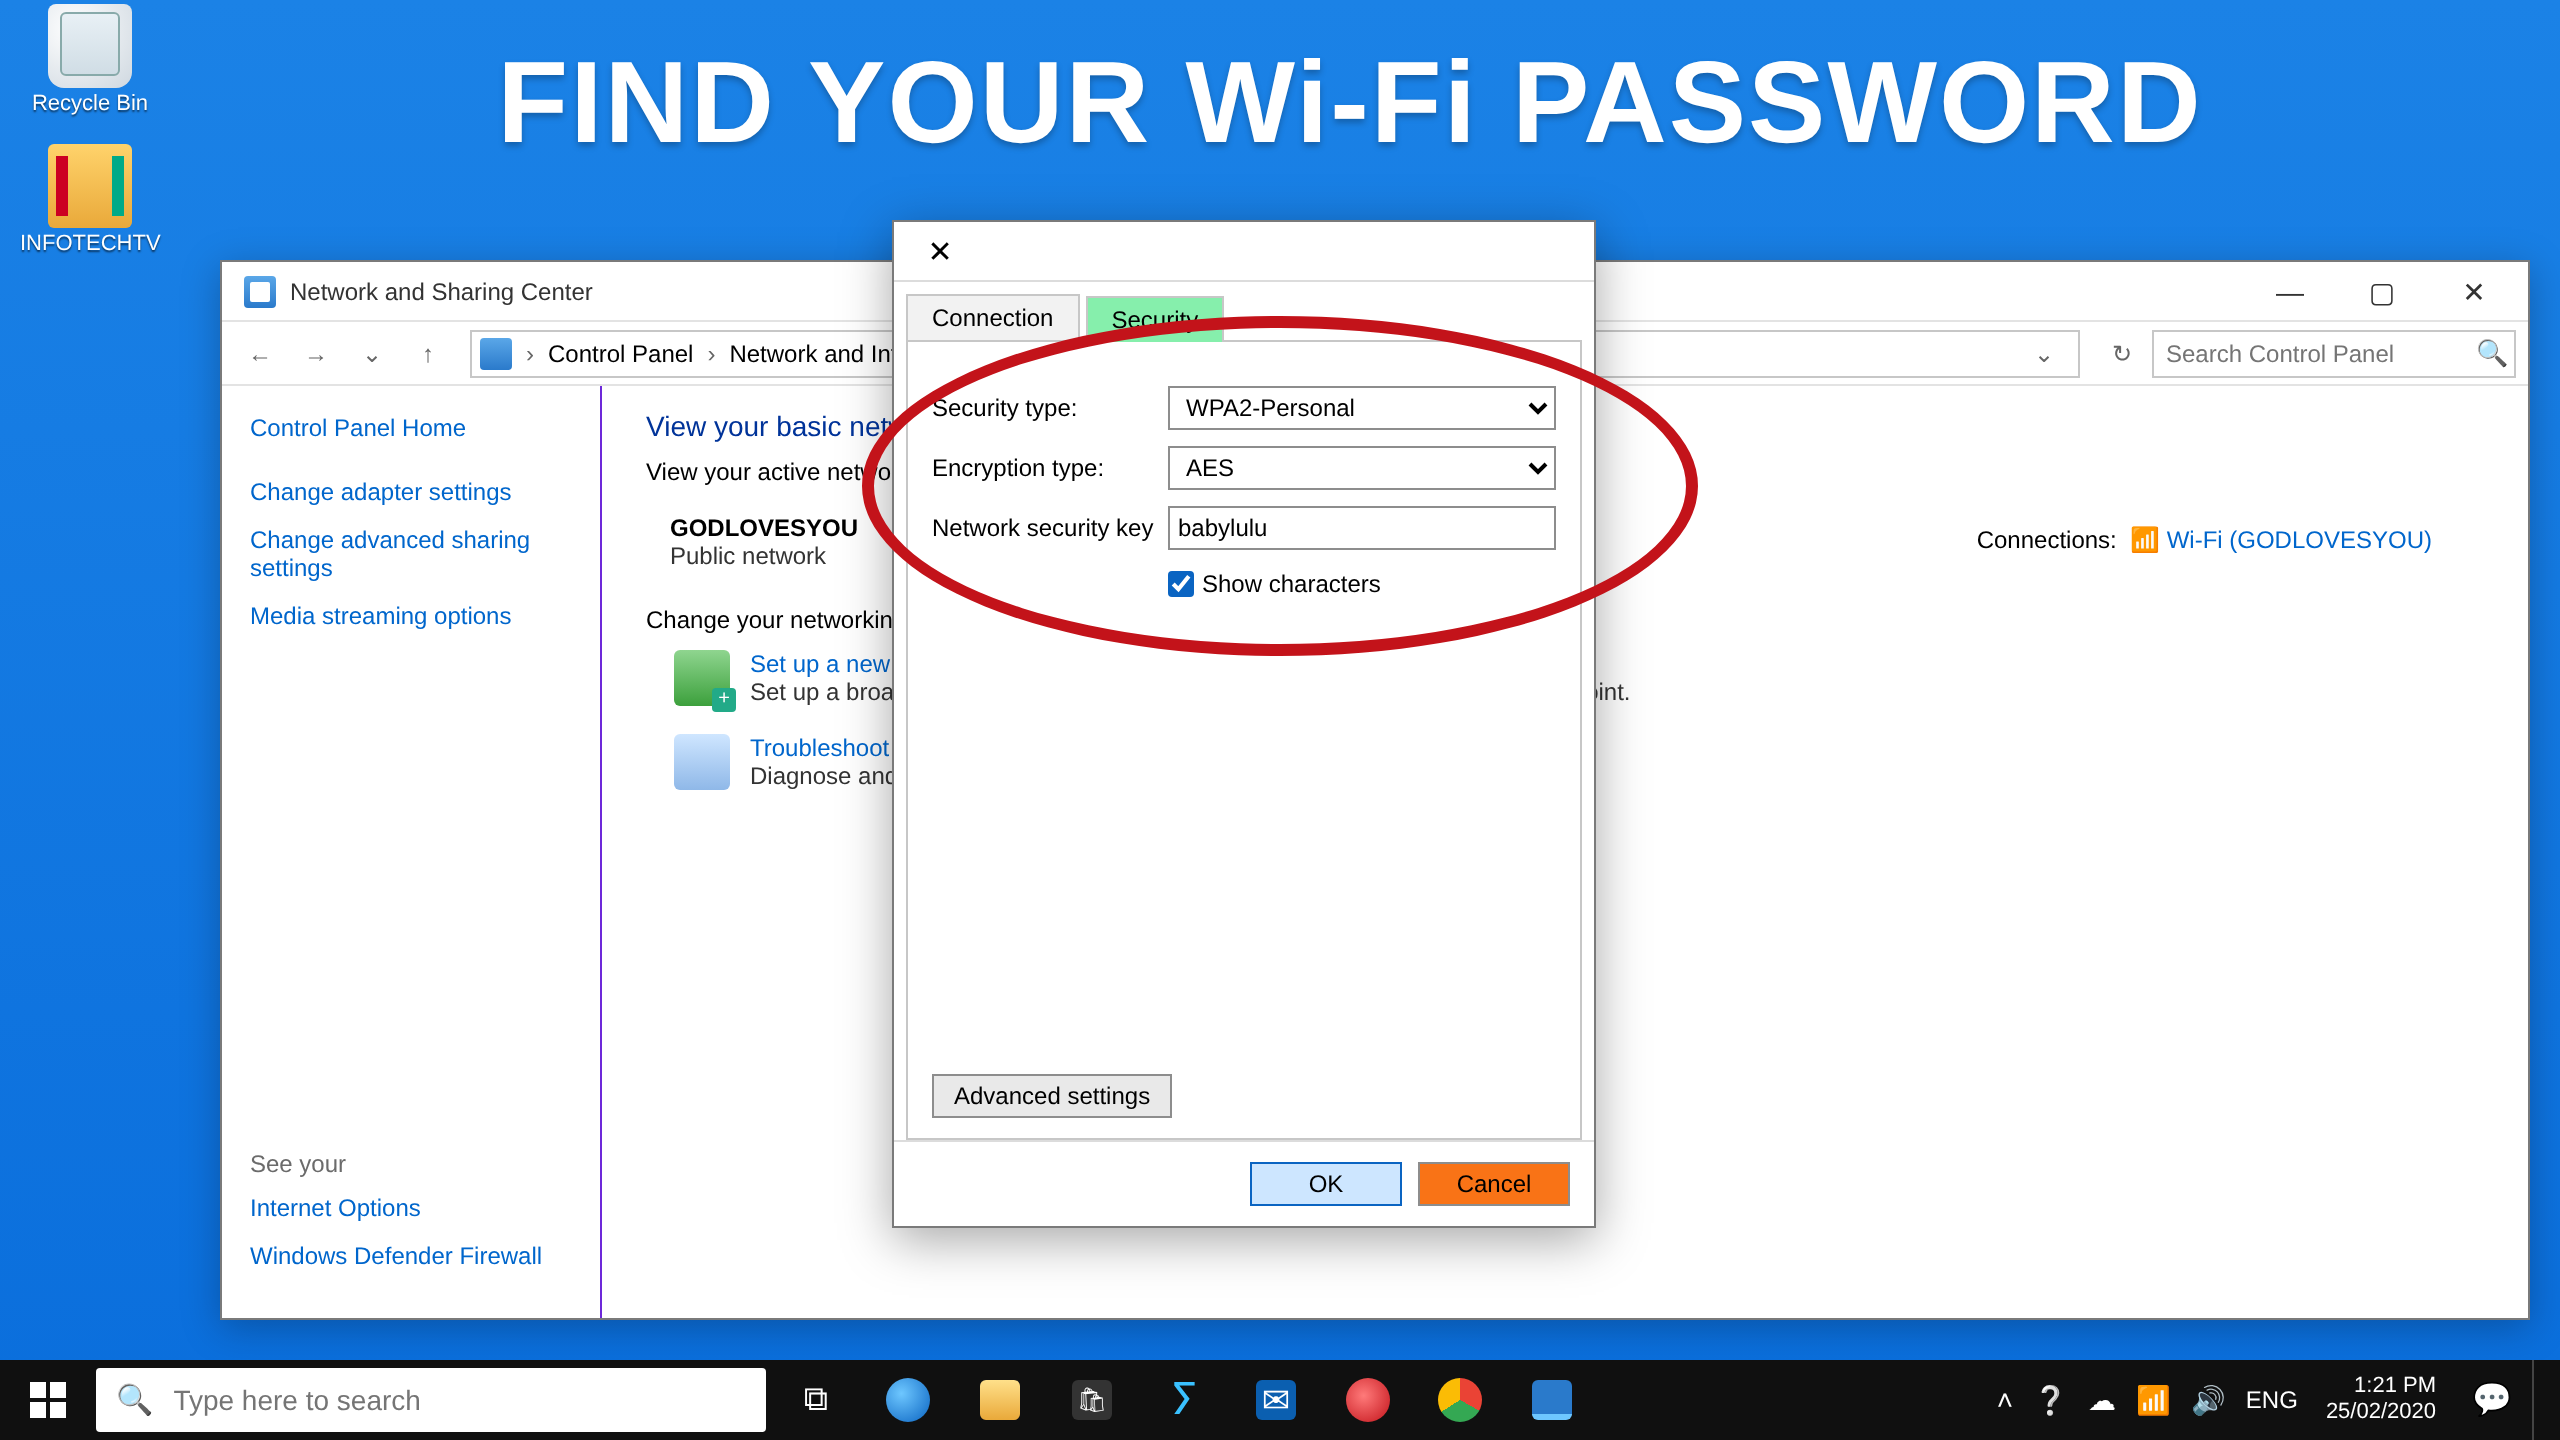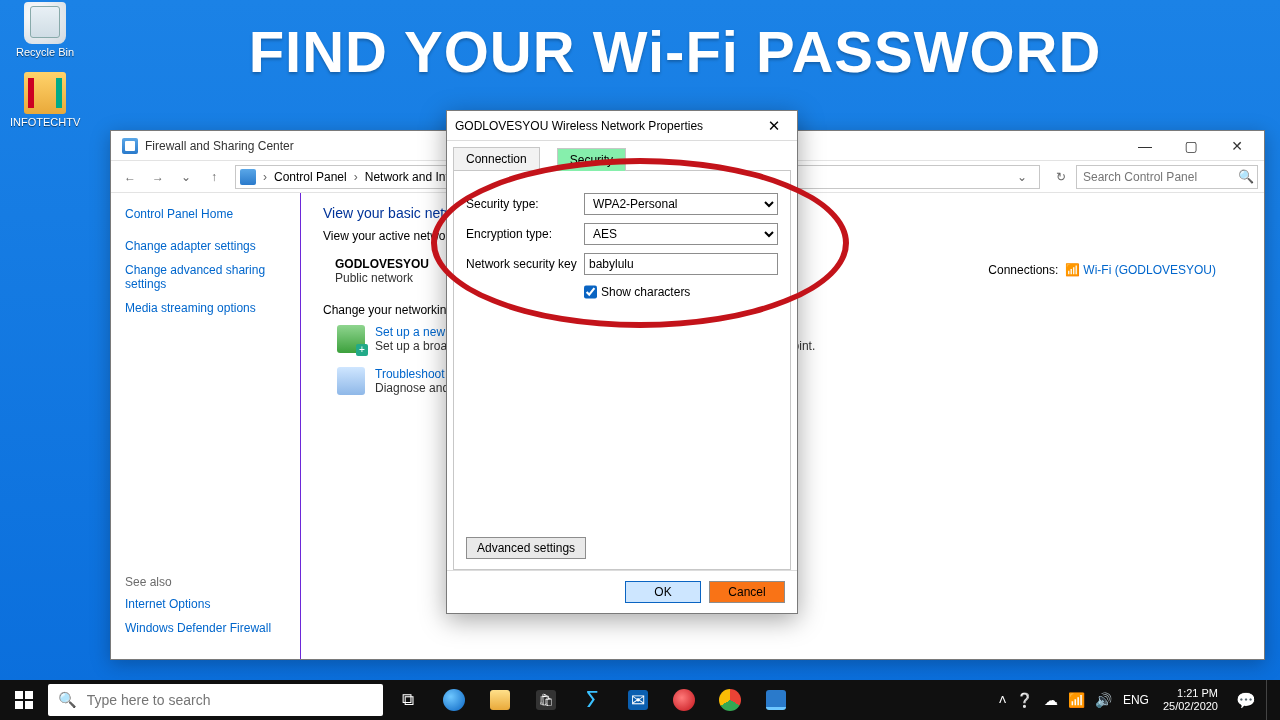--- a/index.html
+++ b/index.html
@@ -70,21 +70,21 @@
 
   
   .dialog {
     position:absolute; left:446px; top:110px; width:352px; height:504px;
     background:#fff; border:1px solid #7a7a7a; box-shadow:0 6px 24px rgba(0,0,0,.35);
     display:flex; flex-direction:column; font-size:12px; z-index:20;
   }
   .dialog .dtitle{height:30px;display:flex;align-items:center;padding:0 8px;border-bottom:1px solid #dcdcdc;}
   .dialog .dtitle span{flex:1;}
   .dialog .dclose{width:30px;text-align:center;font-size:15px;cursor:pointer;}
-  .tabs{display:flex;padding:6px 6px 0;gap:17px;}
+  .tabs{display:flex;padding:6px 6px 0;gap:3px;}
   .tab{padding:4px 12px;border:1px solid #c7c7c7;border-bottom:none;font-size:12px;background:#f2f2f2;cursor:pointer;}
   .tab.active{background:#86efac;position:relative;top:1px;}
   .tabpane{flex:1;border:1px solid #c7c7c7;margin:0 6px;padding:18px 12px 10px;display:flex;flex-direction:column;}
   .field{display:flex;align-items:center;margin:4px 0;}
   .field label{width:118px;}
   .field select,.field input[type=text]{flex:1;height:22px;border:1px solid #8d8d8d;font-size:12px;padding:1px 4px;background:#fff;}
   .showrow{margin:6px 0 0 118px;display:flex;gap:4px;}
   .showrow input{accent-color:#0a64c2;}
   .adv{margin-top:auto;}
   .adv button{padding:3px 10px;border:1px solid #8d8d8d;background:#e9e9e9;font-size:12px;}
@@ -124,21 +124,21 @@
 <div class="desktop-icon folder">
   <div class="dicon"></div>
   <div>INFOTECHTV</div>
 </div>
 
 <div class="headline">FIND YOUR Wi-Fi PASSWORD</div>
 
 <div class="ncs">
   <div class="titlebar">
     <div class="appicon"></div>
-    <div class="title">Firewall and Sharing Center</div>
+    <div class="title">Network and Sharing Center</div>
     <div class="winbtns">
       <div class="winbtn">—</div>
       <div class="winbtn">▢</div>
       <div class="winbtn close">✕</div>
     </div>
   </div>
   <div class="navbar">
     <div class="navbtn">←</div>
     <div class="navbtn">→</div>
     <div class="navbtn">⌄</div>
@@ -156,21 +156,21 @@
       <input placeholder="Search Control Panel" style="">
       <span class="sicon">🔍</span>
     </div>
   </div>
   <div class="ncs-body">
     <div class="sidebar">
       <div class="hp">Control Panel Home</div>
       <div class="sideitem">Change adapter settings</div>
       <div class="sideitem">Change advanced sharing settings</div>
       <div class="sideitem">Media streaming options</div>
-      <div class="see">See also</div>
+      <div class="see">See your</div>
       <div class="sideitem bottom">Internet Options</div>
       <div class="sideitem bottom">Windows Defender Firewall</div>
     </div>
     <div class="main">
       <div class="h1">View your basic network information and set up connections</div>
       <div class="p">View your active networks</div>
       <div class="net-row">
         <div><b>GODLOVESYOU</b></div>
         <div class="sub">Public network</div>
         <div class="conn">
@@ -192,21 +192,20 @@
           <div class="link">Troubleshoot problems</div>
           <div class="desc">Diagnose and repair network problems, or get troubleshooting information.</div>
         </div>
       </div>
     </div>
   </div>
 </div>
 
 <div class="dialog">
   <div class="dtitle">
-    <span>GODLOVESYOU Wireless Network Properties</span>
     <div class="dclose">✕</div>
   </div>
   <div class="tabs">
     <div class="tab">Connection</div>
     <div class="tab active">Security</div>
   </div>
   <div class="tabpane">
     <div class="field">
       <label>Security type:</label>
       <select><option>WPA2-Personal</option></select>

